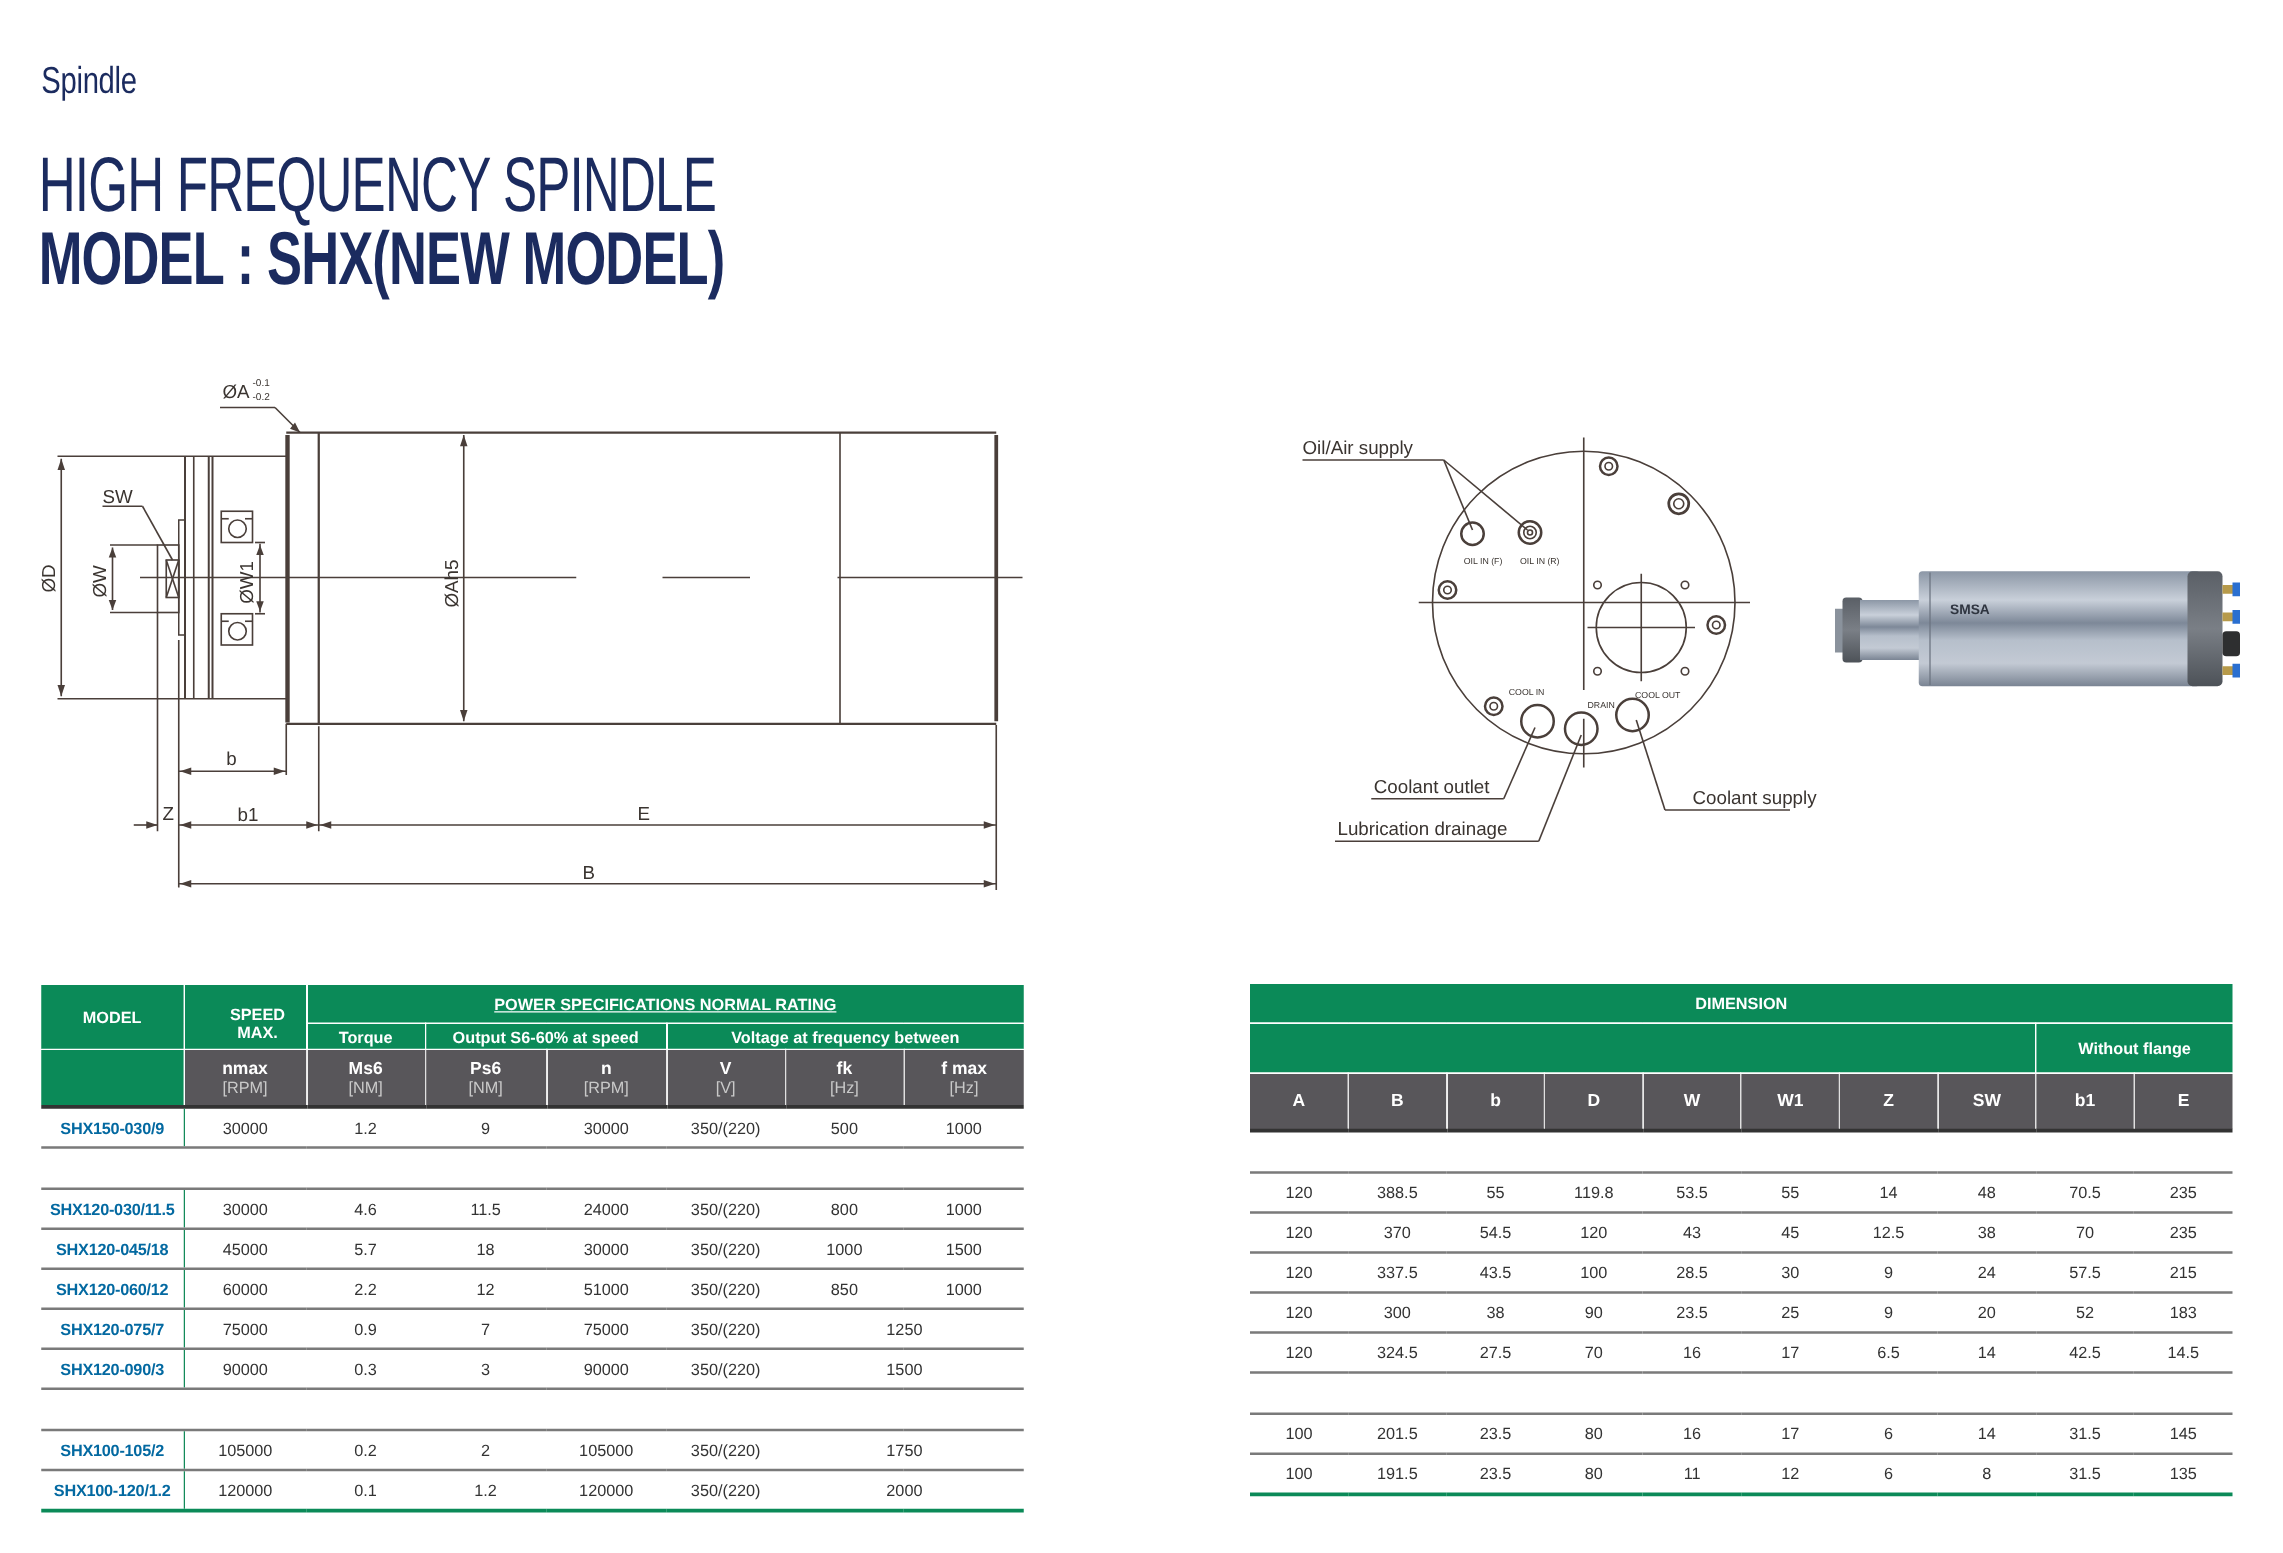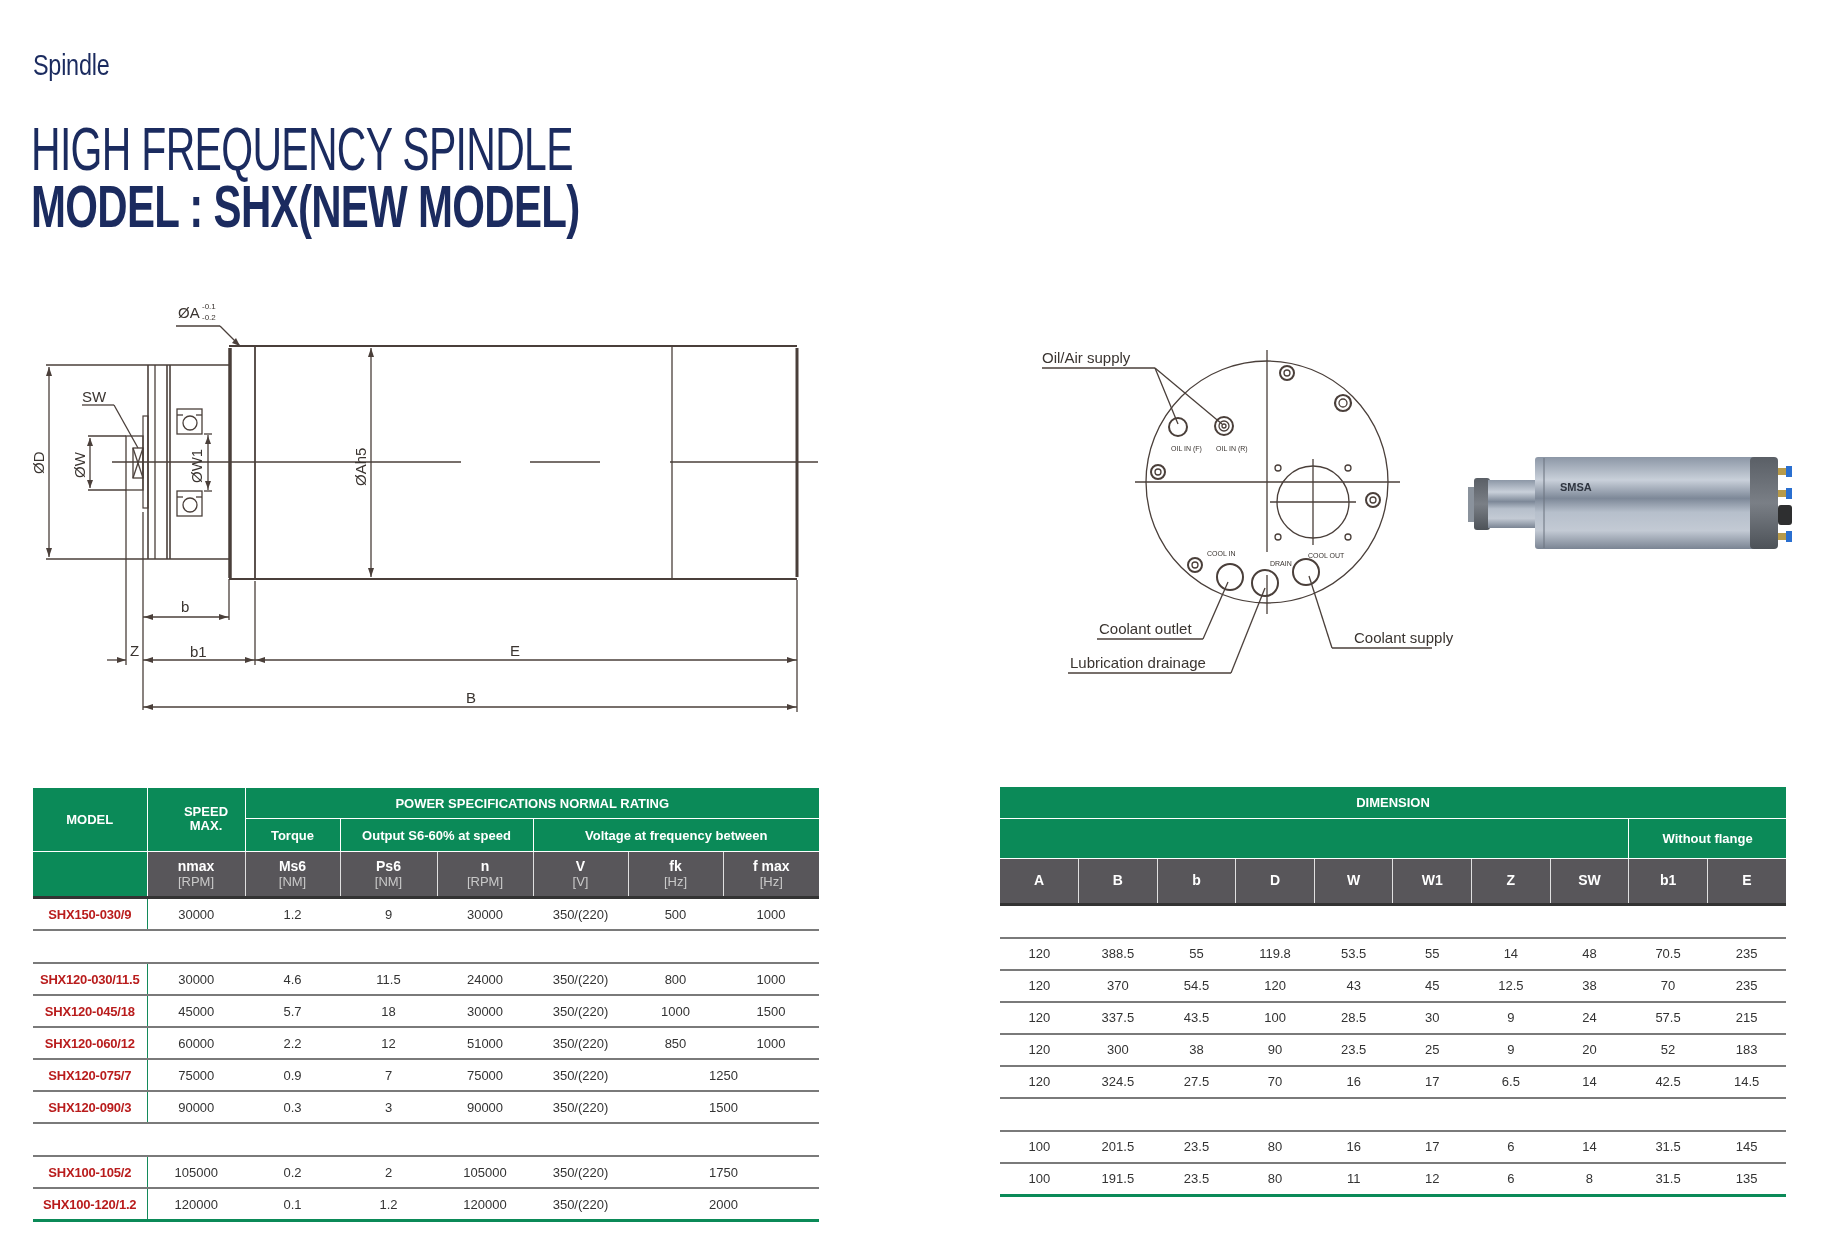--- a/index.html
+++ b/index.html
@@ -15,21 +15,21 @@
 
   
   table.spec { position:absolute; border-collapse:collapse; table-layout:fixed; }
   table.spec th, table.spec td { padding:0; text-align:center; vertical-align:middle; overflow:hidden; white-space:nowrap; }
   .g { background:#0b8a58; color:#ffffff; font-weight:bold; font-size:13px; border:1px solid #ffffff; }
   .gn { background:#0b8a58; color:#ffffff; font-weight:bold; font-size:13px; border-bottom:1px solid #ffffff; }
   .d { background:#58565a; color:#ffffff; font-weight:bold; font-size:14px; line-height:15px; border-left:1px solid #e0e0e0; border-right:1px solid #e0e0e0; border-bottom:3px solid #333; }
   .d .u { display:block; color:#c9c9c9; font-weight:normal; font-size:13px; }
   td.v { font-size:13px; color:#333; height:30px; border-bottom:2px solid #7a7a7a; }
   td.v.last { border-bottom:3px solid #0b8a58; }
-  td.m { color:#b91c1c; font-weight:bold; font-size:13px; border-right:1px solid #138a5a; letter-spacing:-0.2px; }
+  td.m { color:#0369a1; font-weight:bold; font-size:13px; border-right:1px solid #138a5a; letter-spacing:-0.2px; }
   tr.gap td { height:31px; border-bottom:2px solid #7a7a7a; }
   tr.gap td.m { border-right:none; }
 </style>
 </head>
 <body>
 
 <div class="abs navy section-label">Spindle</div>
 <div class="abs navy title-thin">HIGH FREQUENCY SPINDLE</div>
 <div class="abs navy title-bold">MODEL : SHX(NEW MODEL)</div>
 
@@ -243,23 +243,23 @@
       <col style="width:97px">
     <col style="width:96px">
       <col style="width:95px">
       <col style="width:95px">
       <col style="width:96px">
   </colgroup>
   <tbody>
       <tr style="height:31px">
     <th class="g" rowspan="2" style="border-left:none;">MODEL</th>
     <th class="g" rowspan="2" style="white-space:normal;line-height:14px;vertical-align:top;padding-top:17px;padding-left:20px;">SPEED MAX.</th>
-    <th class="g" colspan="6" style="border-right:none;">POWER SPECIFICATIONS NORMAL RATING</th>
-  </tr>
-  <tr style="height:33px">
+    <th class="g" colspan="6" style="border-right:none;text-decoration:underline;">POWER SPECIFICATIONS NORMAL RATING</th>
+  </tr>
+  <tr style="height:21px">
     <th class="g">Torque</th>
     <th class="g" colspan="2">Output S6-60% at speed</th>
     <th class="g" colspan="3" style="border-right:none;margin-top:34px;">Voltage at frequency between</th>
   </tr>
   <tr style="height:46px">
     <th class="g" style="border-top:none;border-bottom:3px solid #333;border-left:none;background:#0b8a58"></th>
     <th class="d"><span>nmax</span><span class="u">[RPM]</span></th>
     <th class="d"><span>Ms6</span><span class="u">[NM]</span></th>
     <th class="d"><span>Ps6</span><span class="u">[NM]</span></th>
     <th class="d"><span>n</span><span class="u">[RPM]</span></th>

